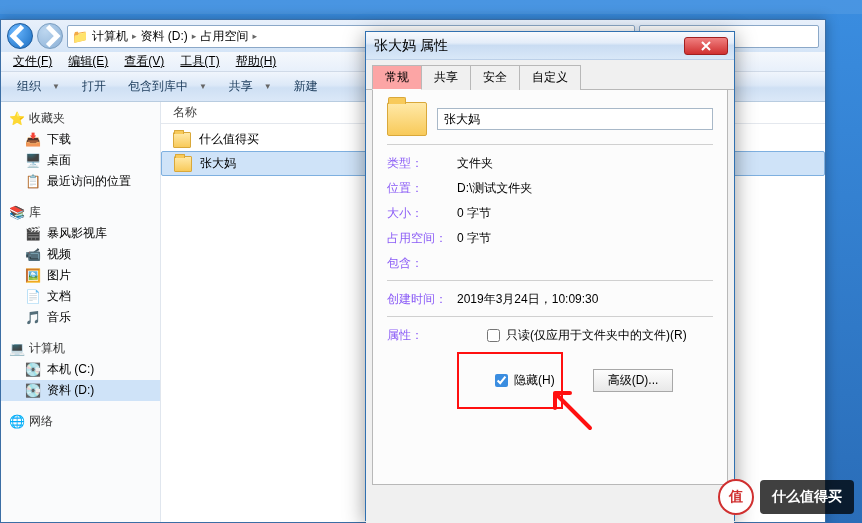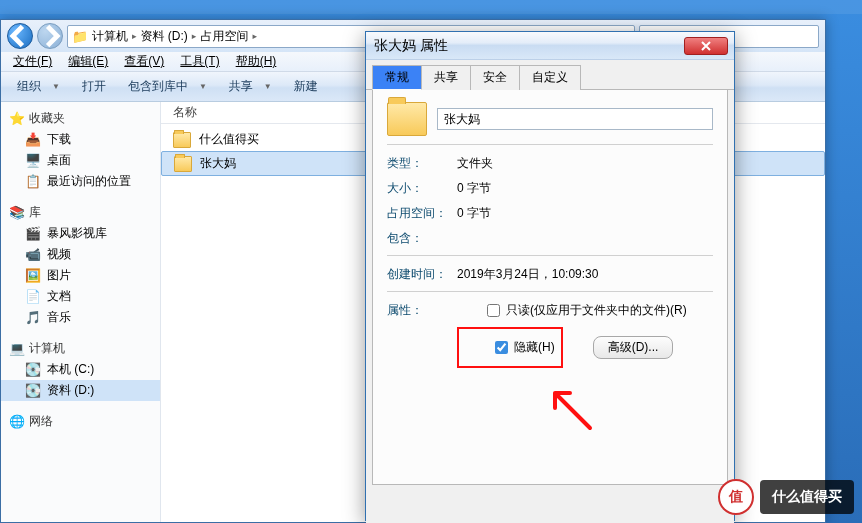--- a/index.html
+++ b/index.html
@@ -70,34 +70,34 @@
 }
 .titlebar .title { flex: 1; color: #000; font-size: 14px; padding-left: 2px; }
 .closebtn {
   width: 44px; height: 18px; background: linear-gradient(180deg, #f08080, #d03030); border: 1px solid #a02020;
   border-radius: 3px; color: #fff; display: flex; align-items: center; justify-content: center; cursor: pointer;
 }
 .closebtn svg { width: 10px; height: 10px; }
 
 .tabstrip { display: flex; background: #f0f0f0; padding: 4px 6px 0 6px; border-bottom: 1px solid #b8b8b8; }
 .tab { padding: 3px 12px; background: #f0f0f0; border: 1px solid #b8b8b8; border-bottom: none; margin-right: -1px; cursor: pointer; position: relative; top: 1px; }
-.tab.active { background: #3b82f6; border-bottom: 1px solid #fcfcfc; z-index: 1; }
+.tab.active { background: #fca5a5; border-bottom: 1px solid #fcfcfc; z-index: 1; }
 
 .dlgbody { background: #fcfcfc; margin: 0 6px 6px 6px; border: 1px solid #b8b8b8; border-top: none; padding: 12px 14px; height: 395px; }
 .proprow { display: flex; align-items: center; margin-bottom: 8px; gap: 10px; }
-.proprow .lbl { width: 60px; color: #0c4a6e; }
+.proprow .lbl { width: 60px; color: #8b5cf6; }
 .proprow .val { color: #000; }
 .bigfolder { width: 40px; height: 34px; background: linear-gradient(180deg, #ffe9a8, #f8ca5a); border: 1px solid #d9a83a; border-radius: 2px; position: relative; }
 .bigfolder::before { content: ""; position: absolute; top: -6px; left: 0; width: 16px; height: 6px; background: #f8ca5a; border: 1px solid #d9a83a; border-bottom: none; border-radius: 2px 2px 0 0; }
 .nameinput { flex: 1; height: 22px; border: 1px solid #a8b8c8; padding: 0 6px; background: #fff; }
 .hr { height: 1px; background: #d0d0d0; margin: 8px 0 10px 0; }
 .cbox { display: flex; align-items: center; gap: 6px; margin-left: 30px; }
 .cbox input { width: 13px; height: 13px; }
-.redbox { border: 2px solid #ff1010; padding: 10px 6px; display: inline-flex; }
-.advbtn { padding: 2px 14px; background: linear-gradient(180deg, #fdfdfd, #e8e8e8); border: 1px solid #a8a8a8; border-radius: 8px; cursor: pointer; }
+.redbox { border: 2px solid #ff1010; padding: 18px 6px; display: inline-flex; }
+.advbtn { padding: 2px 14px; background: linear-gradient(180deg, #fdfdfd, #e8e8e8); border: 1px solid #a8a8a8; border-radius: 0; cursor: pointer; }
 
 .dlgfooter { display: flex; justify-content: flex-end; gap: 8px; padding: 6px 10px; background: #f0f0f0; }
 .dlgfooter .btn { width: 78px; padding: 3px 0; text-align: right; background: linear-gradient(180deg, #fdfdfd, #e8e8e8); border: 1px solid #a0a0a0; border-radius: 7px; cursor: pointer; margin-top: 48px; }
 .dlgfooter .btn.primary { border: 1px solid #3a8de0; box-shadow: 0 0 2px #6ab7ff; }
 
 .arrow { position: absolute; top: 378px; left: 540px; pointer-events: none; }
 .arrow svg { width: 60px; height: 60px; }
 
 .watermark { position: absolute; bottom: 8px; right: 8px; display: flex; align-items: center; gap: 6px; }
 .wm-circle { width: 36px; height: 36px; border-radius: 50%; background: #fff; border: 2px solid #d03030; display: flex; align-items: center; justify-content: center; color: #d03030; font-weight: bold; font-size: 14px; }
@@ -262,20 +262,24 @@
   </div>
   <div class="dlgbody">
     <div class="proprow">
       <div class="bigfolder"></div>
       <input class="nameinput" value="张大妈" style="">
     </div>
     <div class="hr"></div>
     <div class="proprow">
         <span class="lbl">类型：</span>
         <span class="val">文件夹</span>
+      </div>
+    <div class="proprow">
+        <span class="lbl">位置：</span>
+        <span class="val">D:\测试文件夹</span>
       </div>
     <div class="proprow">
         <span class="lbl">大小：</span>
         <span class="val">0 字节</span>
       </div>
     <div class="proprow">
         <span class="lbl">占用空间：</span>
         <span class="val">0 字节</span>
       </div>
     <div class="proprow">

